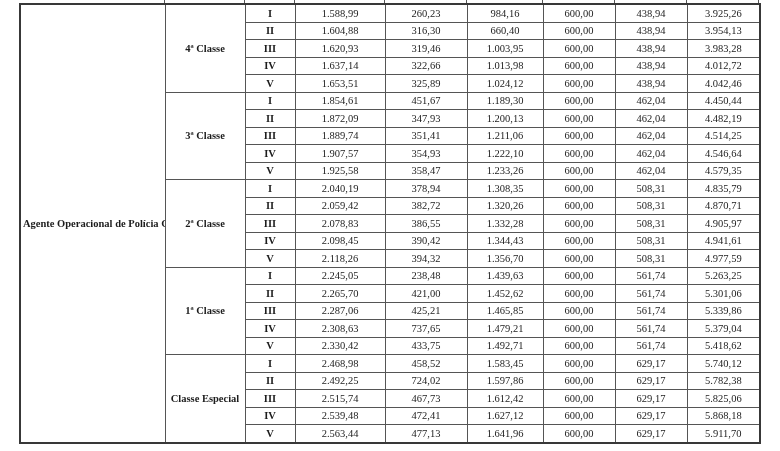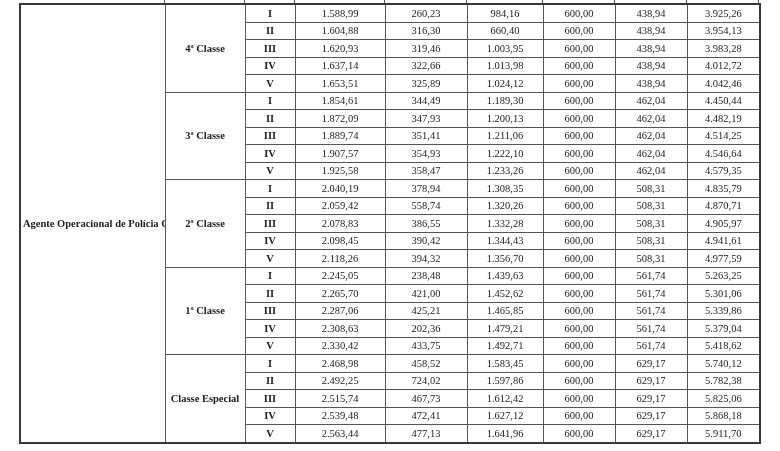--- a/index.html
+++ b/index.html
@@ -101,21 +101,21 @@
           <td class="val">325,89</td>
           <td class="val">1.024,12</td>
           <td class="val">600,00</td>
           <td class="val">438,94</td>
           <td class="val">4.042,46</td>
         </tr>
         <tr>
           <td rowspan="5" class="classe">3ª Classe</td>
           <td class="level">I</td>
           <td class="val">1.854,61</td>
-          <td class="val">344,49</td>
+          <td class="val">451,67</td>
           <td class="val">1.189,30</td>
           <td class="val">600,00</td>
           <td class="val">462,04</td>
           <td class="val">4.450,44</td>
         </tr>
         <tr>
           <td class="level">II</td>
           <td class="val">1.872,09</td>
           <td class="val">347,93</td>
           <td class="val">1.200,13</td>
@@ -156,21 +156,21 @@
           <td class="val">2.040,19</td>
           <td class="val">378,94</td>
           <td class="val">1.308,35</td>
           <td class="val">600,00</td>
           <td class="val">508,31</td>
           <td class="val">4.835,79</td>
         </tr>
         <tr>
           <td class="level">II</td>
           <td class="val">2.059,42</td>
-          <td class="val">558,74</td>
+          <td class="val">382,72</td>
           <td class="val">1.320,26</td>
           <td class="val">600,00</td>
           <td class="val">508,31</td>
           <td class="val">4.870,71</td>
         </tr>
         <tr>
           <td class="level">III</td>
           <td class="val">2.078,83</td>
           <td class="val">386,55</td>
           <td class="val">1.332,28</td>
@@ -220,21 +220,21 @@
           <td class="val">2.287,06</td>
           <td class="val">425,21</td>
           <td class="val">1.465,85</td>
           <td class="val">600,00</td>
           <td class="val">561,74</td>
           <td class="val">5.339,86</td>
         </tr>
         <tr>
           <td class="level">IV</td>
           <td class="val">2.308,63</td>
-          <td class="val">202,36</td>
+          <td class="val">737,65</td>
           <td class="val">1.479,21</td>
           <td class="val">600,00</td>
           <td class="val">561,74</td>
           <td class="val">5.379,04</td>
         </tr>
         <tr>
           <td class="level">V</td>
           <td class="val">2.330,42</td>
           <td class="val">433,75</td>
           <td class="val">1.492,71</td>

